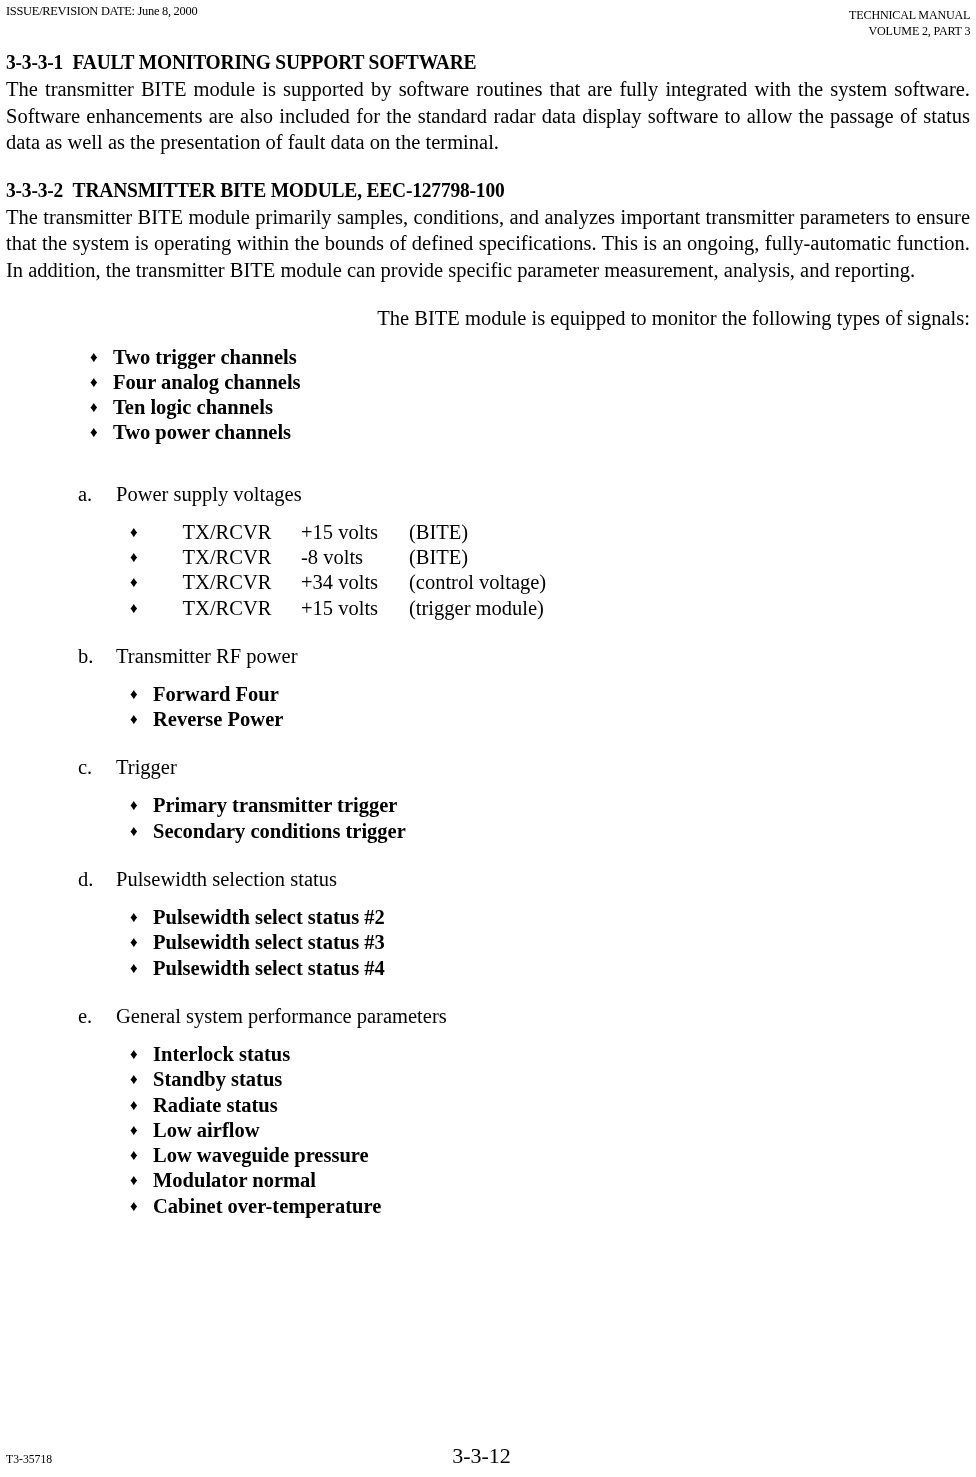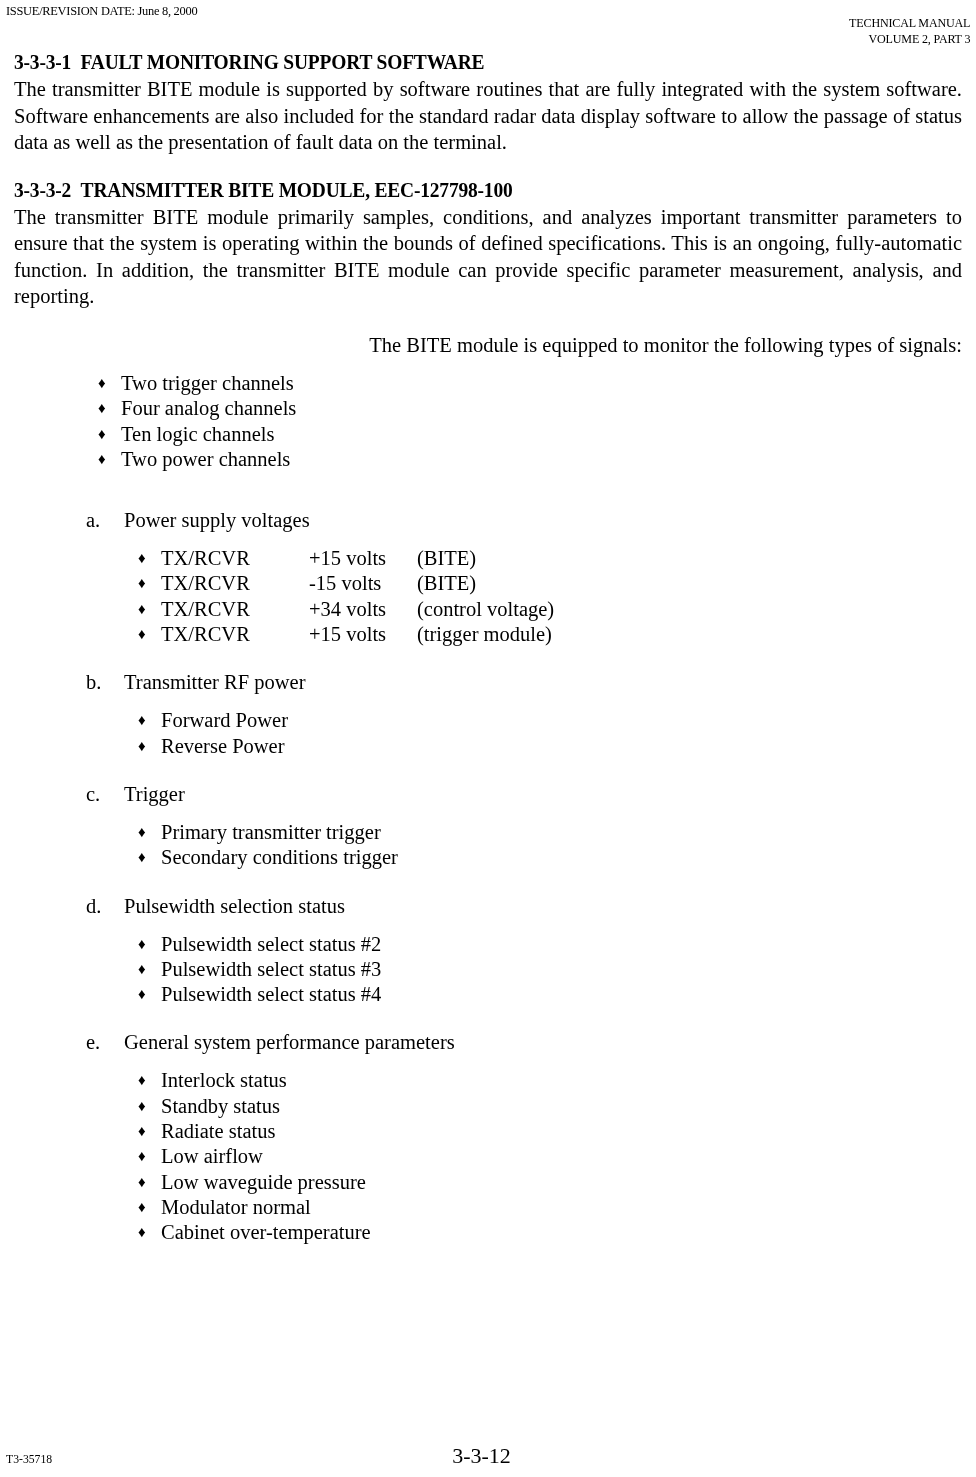--- a/index.html
+++ b/index.html
@@ -38,40 +38,40 @@
     font-size: 13.5px;
     line-height: 16px;
     letter-spacing: -0.3px;
     transform: scaleX(0.92);
     transform-origin: left top;
     white-space: nowrap;
   }
   .header-right {
     position: absolute;
     right: 0;
-    top: 12px;
+    top: 4px;
     text-align: right;
     font-size: 13px;
     line-height: 16px;
     letter-spacing: -0.2px;
   }
   .header-right span {
     display: block;
     transform: scaleX(0.93);
     transform-origin: right top;
     white-space: nowrap;
   }
 
   
   .content {
     position: absolute;
     top: 50px;
     left: 0px;
     width: 976px;
-    padding: 0 14px;
+    padding: 0 6px;
     box-sizing: border-box;
   }
 
   h2.section-heading {
     font-size: 20.5px;
     font-weight: bold;
     margin: 0 0 1px 0;
     line-height: 25px;
     letter-spacing: -0.2px;
     transform: scaleX(0.95);
@@ -106,20 +106,21 @@
   }
   ul.bullets > li .dia {
     position: absolute;
     font-size: 15px;
     line-height: 25.3px;
     top: 0;
   }
   ul.bullets > li .btxt {
     display: inline-block;
     line-height: 25.3px;
+    font-weight: bold;
   }
 
   
   ul.lvl1 { margin-left: 0; }
   ul.lvl1 > li { padding-left: 107px; }
   ul.lvl1 > li .dia { left: 84px; }
 
   
   ul.lvl2 > li { padding-left: 147px; }
   ul.lvl2 > li .dia { left: 124px; }
@@ -141,20 +142,21 @@
     position: absolute;
     left: 72px;
     top: 0;
     line-height: 26px;
   }
 
   
   .pwr-row .c1 {
     display: inline-block;
     width: 148px;
+    text-align: center;
   }
   .pwr-row .c2 {
     display: inline-block;
     width: 108px;
   }
   .pwr-row .c3 { display: inline-block; }
 
   
   .footer {
     position: absolute;
@@ -229,33 +231,33 @@
     <div class="gap-md"></div>
 
     <ol class="alpha">
 
       <li>
         <span class="marker">a.</span><span>Power supply voltages</span>
       </li>
       <div class="gap-sm"></div>
       <ul class="bullets lvl2">
         <li class="pwr-row"><span class="dia">♦</span><span class="c1">TX/RCVR</span><span class="c2">+15 volts</span><span class="c3">(BITE)</span></li>
-        <li class="pwr-row"><span class="dia">♦</span><span class="c1">TX/RCVR</span><span class="c2">-15 volts</span><span class="c3">(BITE)</span></li>
+        <li class="pwr-row"><span class="dia">♦</span><span class="c1">TX/RCVR</span><span class="c2">-8 volts</span><span class="c3">(BITE)</span></li>
         <li class="pwr-row"><span class="dia">♦</span><span class="c1">TX/RCVR</span><span class="c2">+34 volts</span><span class="c3">(control voltage)</span></li>
         <li class="pwr-row"><span class="dia">♦</span><span class="c1">TX/RCVR</span><span class="c2">+15 volts</span><span class="c3">(trigger module)</span></li>
       </ul>
 
       <div class="gap-md"></div>
 
       <li>
         <span class="marker">b.</span><span>Transmitter RF power</span>
       </li>
       <div class="gap-sm"></div>
       <ul class="bullets lvl2">
-        <li><span class="dia">♦</span><span class="btxt">Forward Power</span></li>
+        <li><span class="dia">♦</span><span class="btxt">Forward Four</span></li>
         <li><span class="dia">♦</span><span class="btxt">Reverse Power</span></li>
       </ul>
 
       <div class="gap-md"></div>
 
       <li>
         <span class="marker">c.</span><span>Trigger</span>
       </li>
       <div class="gap-sm"></div>
       <ul class="bullets lvl2">

